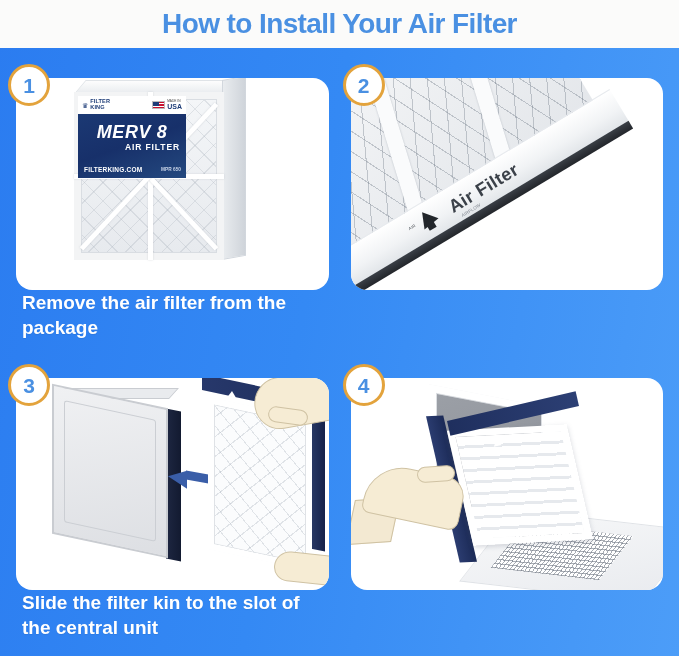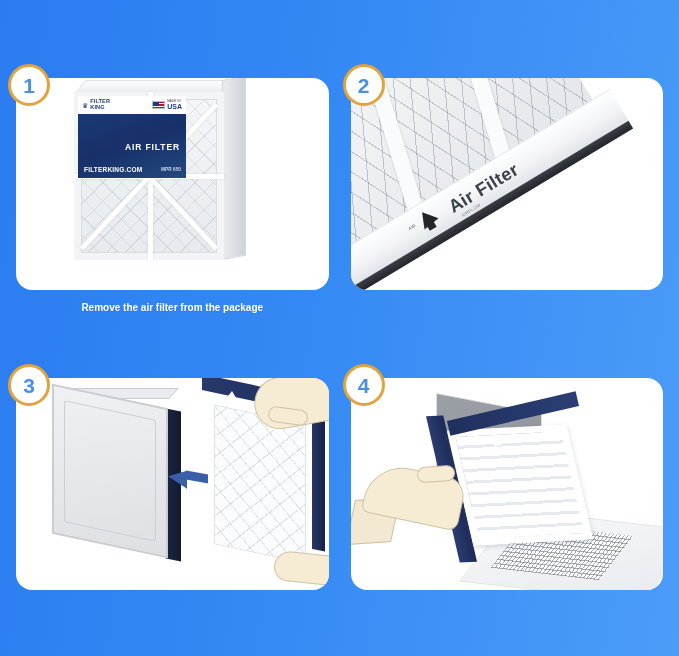--- a/index.html
+++ b/index.html
@@ -79,24 +79,24 @@
     align-items: center;
     justify-content: center;
     color: #4a90e2;
     font-size: 21px;
     font-weight: bold;
     z-index: 6;
     line-height: 1;
   }
 
   .caption {
-    margin-top: 11px;
-    text-align: center;
+    margin-top: 0;
+    text-align: left;
     color: #ffffff;
-    font-size: 10px;
+    font-size: 19px;
     font-weight: bold;
     line-height: 1.32;
     padding: 0 6px;
     text-shadow: 0 1px 1px rgba(0,0,0,.07);
   }
 
   
   .filter-front {
     position: absolute;
     left: 58px; top: 14px;
@@ -483,38 +483,42 @@
     border: 1.4px solid #cfc2a3;
     border-radius: 12px;
     transform: rotate(-4deg);
   }
 </style>
 </head>
 <body>
 
 <div id="infographic">
 
+  <div class="header-band">
+    <div class="header-title">How to Install Your Air Filter</div>
+  </div>
 
   <div class="steps">
 
     <div class="step">
       <div class="card">
         <div class="card-clip">
 
           <div class="filter-topedge"></div>
           <div class="filter-side"></div>
           <div class="filter-front"></div>
           <div class="filter-cross">
             <span class="fc-v"></span>
               <span class="fc-h"></span>
             <span class="fc-d1"></span>
               <span class="fc-d2"></span>
           </div>
 
           <div class="merv-label">
+            <div class="merv-title">MERV 8</div>
             <div class="merv-sub">AIR FILTER</div>
             <div class="merv-foot">
               <span class="merv-site">FILTERKING.COM</span>
               <span class="merv-apr">MPR 650</span>
             </div>
           </div>
 
           <div class="merv-topbar">
             <span class="fk-brand">
               <span class="fk-crown">♛</span>
@@ -577,20 +581,21 @@
           <div class="p3-filter"></div>
           <div class="p3-filter-topband"></div>
           <div class="p3-band-arrow"></div>
 
           <div class="hand hand-top"></div>
           <div class="hand hand-top-thumb"></div>
           <div class="hand hand-bottom"></div>
         </div>
         <div class="badge">3</div>
       </div>
+      <div class="caption">Slide the filter kin to the slot of the central unit</div>
     </div>
 
     <div class="step">
       <div class="card">
         <div class="card-clip">
           <div class="p4-wall"></div>
           <div class="p4-cavity"></div>
           <div class="p4-duct"></div>
           <div class="p4-mesh"></div>
 

